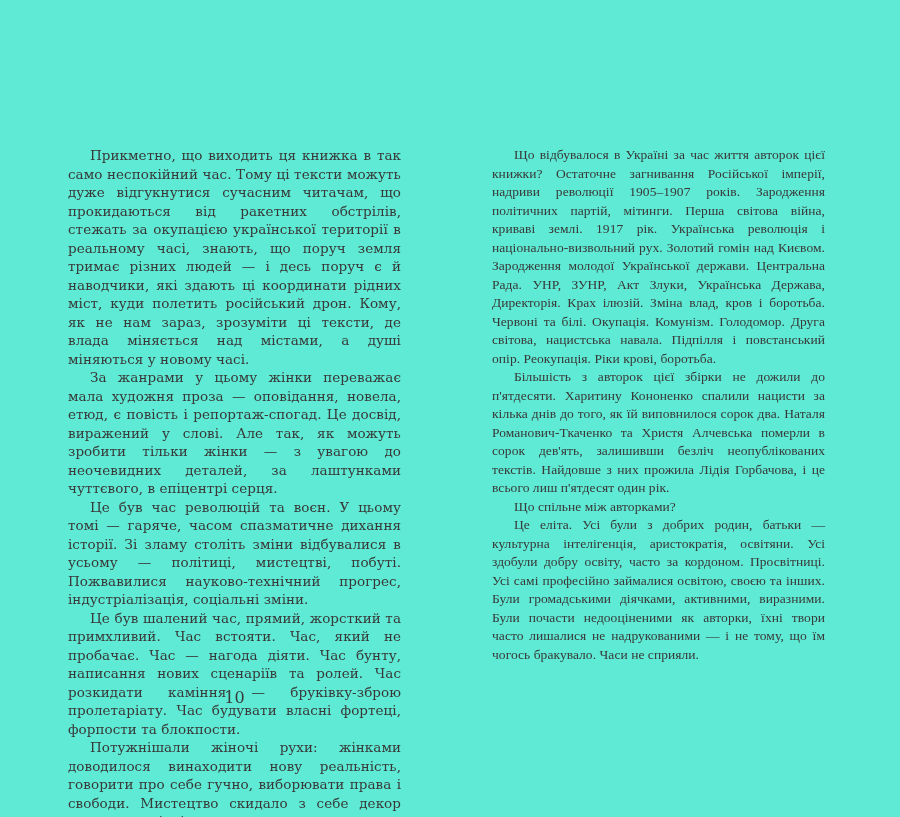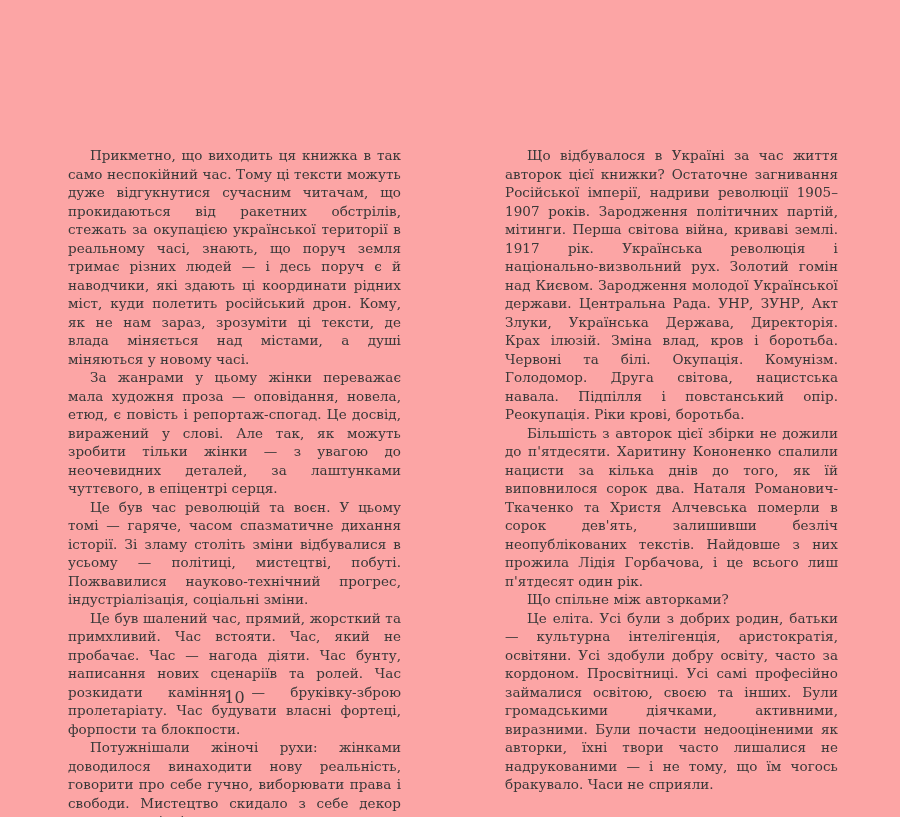--- a/index.html
+++ b/index.html
@@ -11,30 +11,30 @@
     height: 817px;
     background: #ffffff;
     overflow: hidden;
     position: relative;
     font-family: "DejaVu Serif", "Liberation Serif", serif;
     color: #383838;
   }
   .spread {
     position: absolute;
     inset: 0;
-    background: #fca5a5;
+    background: #5eead4;
   }
   .page {
     position: absolute;
     top: 0;
     height: 817px;
     width: 333px;
   }
   .page.left  { left: 68px; }
-  .page.right { left: 505px; }
+  .page.right { left: 492px; font-family: Liberation Serif, serif; }
   .page-content {
     position: absolute;
     top: 146px;
     left: 0;
     width: 333px;
     font-size: 13.5px;
     line-height: 18.5px;
     text-align: justify;
     letter-spacing: 0.05px;
   }

